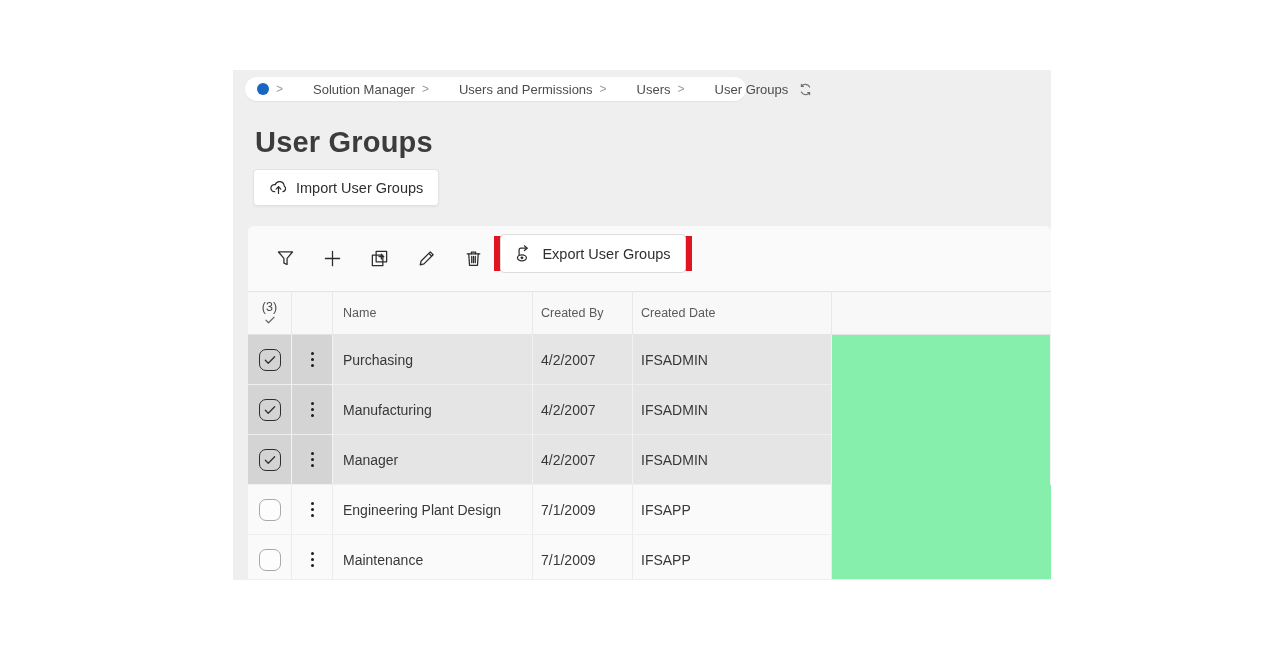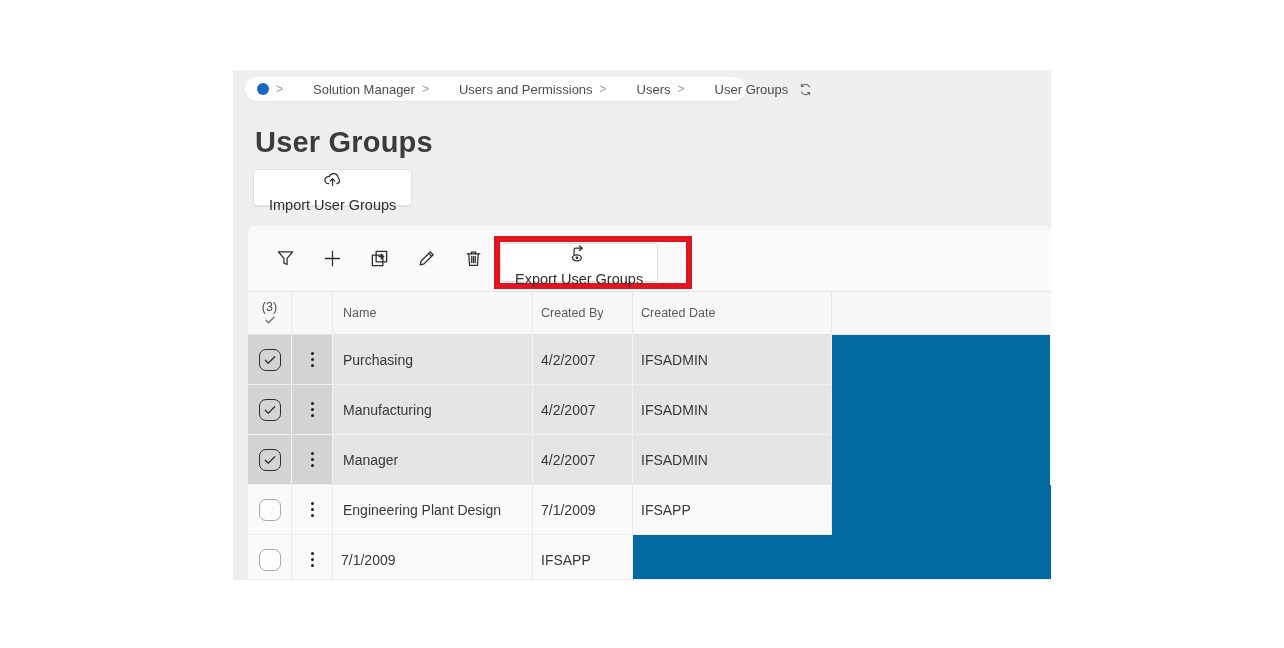--- a/index.html
+++ b/index.html
@@ -18,50 +18,50 @@
   .bc-dot { width:12px; height:12px; border-radius:50%; flex:0 0 auto; }
   .bc-sep { color:#9b9b9b; font-size:12px; margin:0 7px; }
   .crumb { color:#4c4c4c; font-size:13px; white-space:nowrap; cursor:pointer;margin-left:23px; }
   .bc-refresh { margin-left:10px; display:flex; align-items:center; cursor:pointer; }
 
   .page-title { position:absolute; left:22px; top:56px; font-size:29px; font-weight:700;
                 color:#3c3c3c; letter-spacing:.2px; }
 
   .btn { display:inline-flex; align-items:center; gap:8px; background:#ffffff;
          border:1px solid #e3e3e3; border-radius:4px; color:#2f2f2f; font-size:14.5px;
-         cursor:pointer; box-shadow:0 1px 2px rgba(0,0,0,.06);flex-direction:column; }
+         cursor:pointer; box-shadow:0 1px 2px rgba(0,0,0,.06); }
   .import-btn { position:absolute; left:20px; top:99px; height:37px; padding:0 15px; }
 
   
   .panel { position:absolute; left:15px; top:156px; width:803px; height:353px;
            background:#fafafa; border-radius:6px 6px 0 0; overflow:hidden; }
 
   .toolbar { position:relative; height:65px; display:flex; align-items:center;
              padding-left:25px; }
   .tool-btn { width:24px; height:24px; margin-right:23px; background:none; border:none;
               display:flex; align-items:center; justify-content:center; cursor:pointer; }
   .tool-btn svg { display:block; }
 
-  .export-highlight { position:absolute; left:246px; top:10px; width:198px; height:53px;
+  .export-highlight { position:absolute; left:246px; top:10px; width:198px; height:35px;
                       border-style:solid; border-width:6px; display:flex;
-                      align-items:center; justify-content:flex-start; }
+                      align-items:center; justify-content:center; }
   .export-btn { height:39px; padding:0 14px; box-shadow:none; border-color:#dcdcdc; }
 
   
   .grid { width:100%; }
   .row { display:grid; grid-template-columns:44px 41px 200px 100px 199px 1fr; }
   .header.row { height:44px; background:#f8f8f8; }
   .header .cell { border-top:1px solid #e4e4e4; border-bottom:1px solid #e4e4e4;
                   border-right:1px solid #e9e9e9; display:flex; align-items:center;
                   color:#5a5a5a; font-size:12.5px; }
   .header .c-fill { border-right:none; }
   .header .c-check { flex-direction:column; justify-content:center; gap:2px; }
   .sel-count { color:#4a4a4a; font-size:12.5px; line-height:1; }
 
-  .body .row { height:50px; background:#0369a1; }
+  .body .row { height:50px; background:#86efac; }
   .body .cell { display:flex; align-items:center; font-size:14px; color:#383838;
                 border-right:1px solid #ececec; border-bottom:1px solid #efeef0;
                 background:#fafafa; }
   .body .c-fill { border-right:none; border-bottom:none; background:transparent; }
   .body .row.selected .cell { background:#e6e5e6; border-right:1px solid #f3f2f3; }
   .body .row.selected .c-check, .body .row.selected .c-kebab { background:#d5d4d5; }
   .body .row.selected .c-fill { background:transparent; }
 
   .c-check { justify-content:center; }
   .c-kebab { justify-content:center; }
@@ -288,20 +288,21 @@
                 
               </span>
             </div>
             <div class="cell c-kebab">
               <span class="kebab">
                 <i></i>
                 <i></i>
                 <i></i>
               </span>
             </div>
+            <div class="cell c-name">Maintenance</div>
             <div class="cell c-date">7/1/2009</div>
             <div class="cell c-by">IFSAPP</div>
             <div class="cell c-fill"></div>
           </div>
         </div>
 
     </div>
   </div>
 </div>
 

